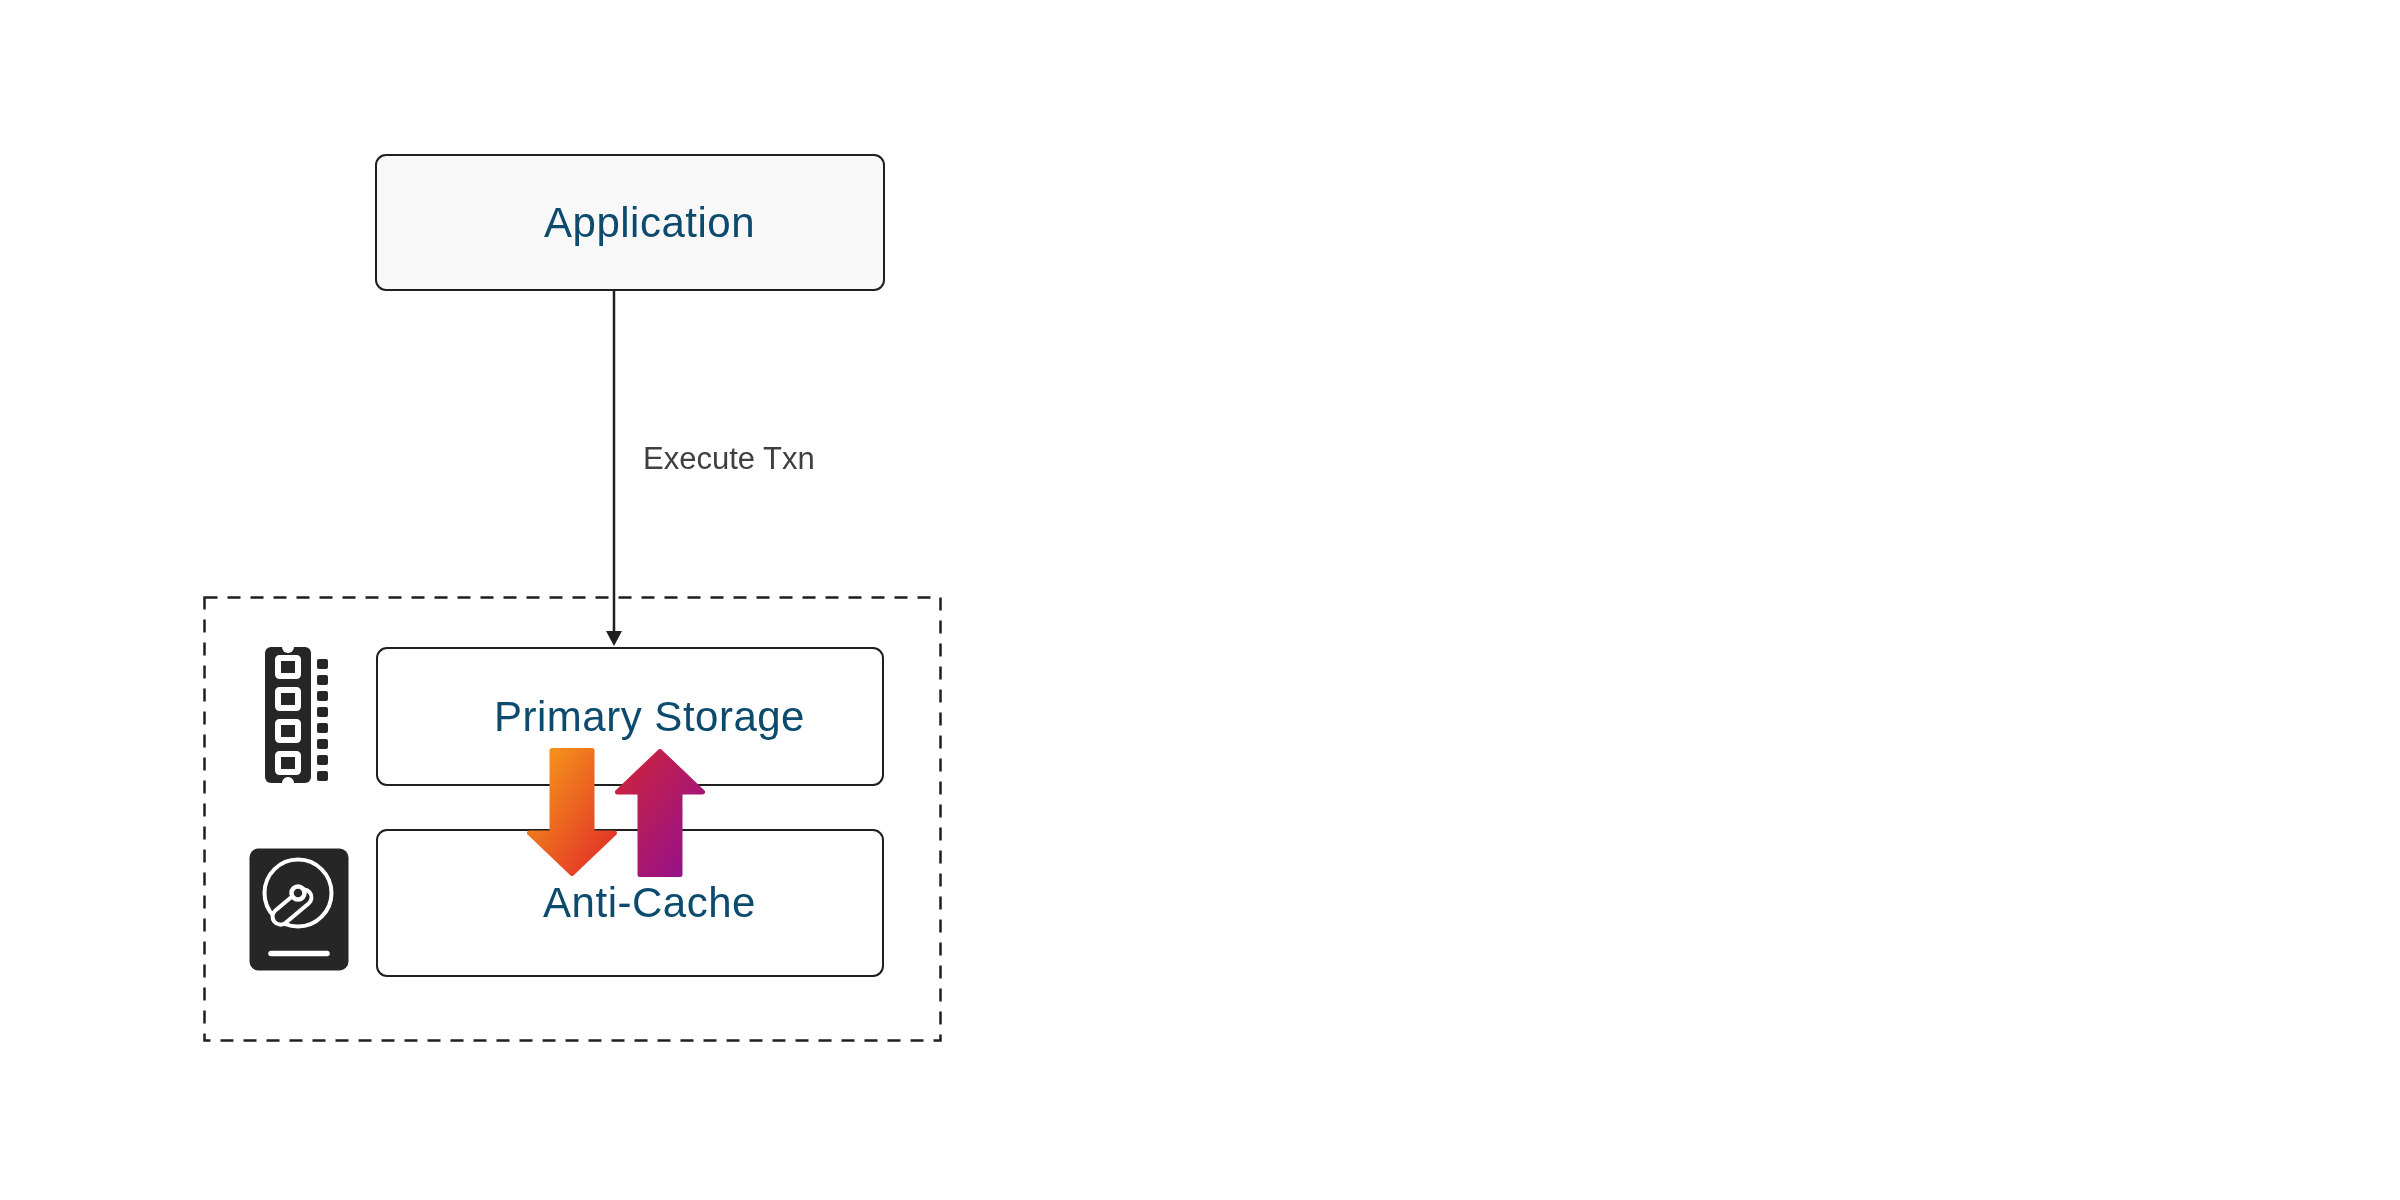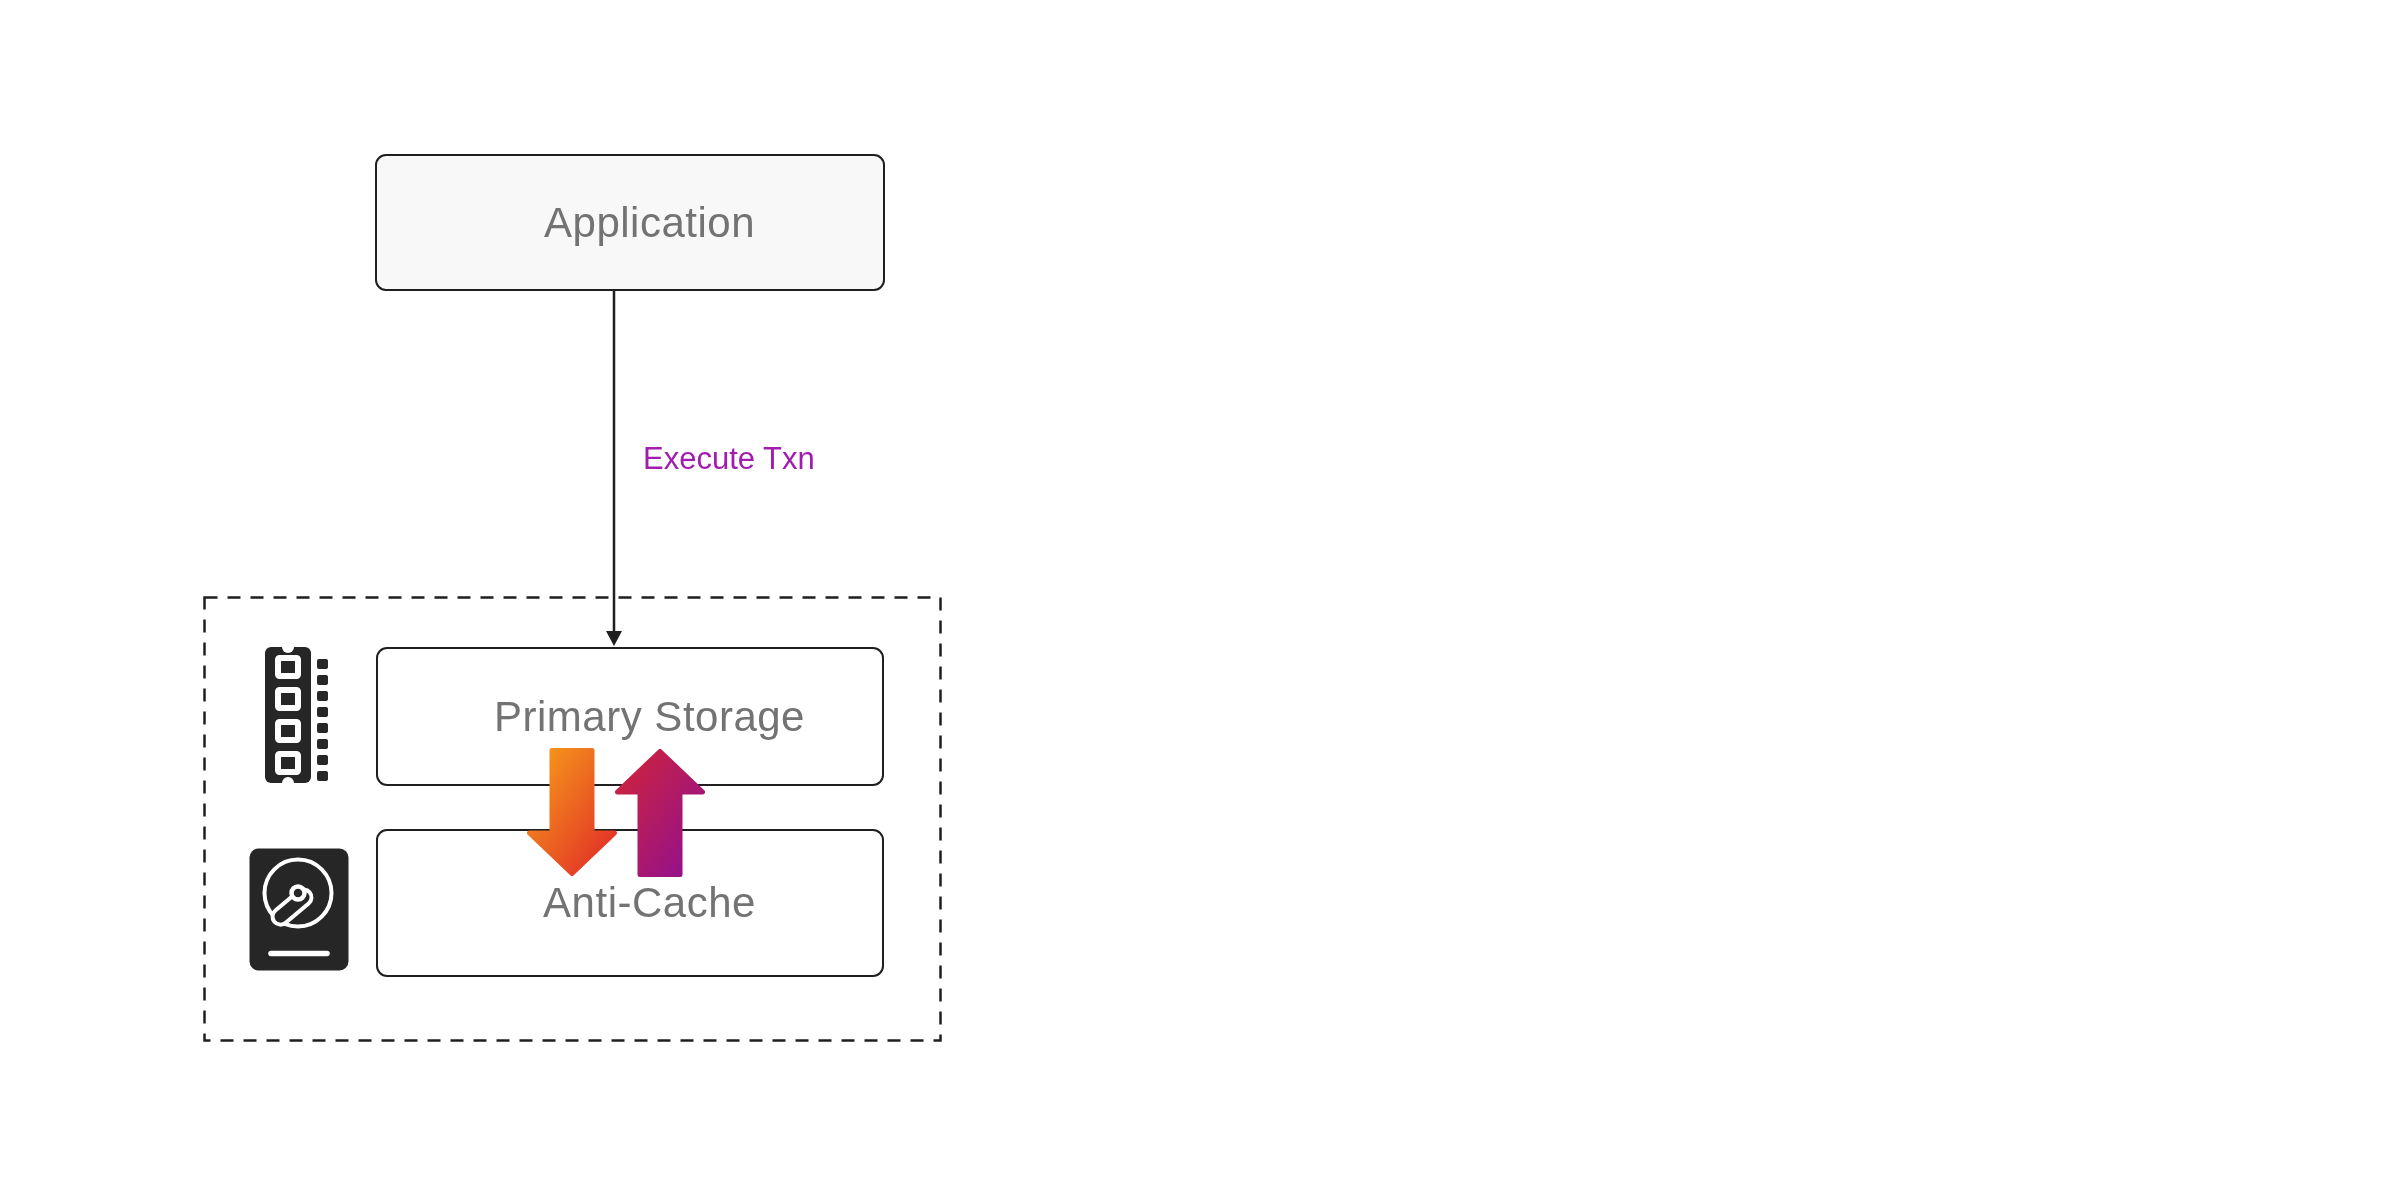--- a/index.html
+++ b/index.html
@@ -13,42 +13,42 @@
   .abs { position: absolute; }
 
   .node {
     box-sizing: border-box;
     border: 2.5px solid #1f1f1f;
     border-radius: 11px;
     display: flex;
     align-items: center;
     justify-content: center;
     font-size: 42px;
-    color: #737373;
+    color: #0c4a6e;
     letter-spacing: 0.5px;
     padding-left: 39px;
   }
   #application-node {
     left: 375px; top: 154px; width: 510px; height: 137px;
     background: #f8f8f8;
   }
   #primary-storage-node {
     left: 376px; top: 647px; width: 508px; height: 139px;
     background: #ffffff; z-index: 2; justify-content: center;
   }
   #anti-cache-node {
     left: 376px; top: 829px; width: 508px; height: 148px;
     background: #ffffff; z-index: 2; text-align: center;
   }
 
   #dashed-container-svg { left: 203px; top: 596px; z-index: 1; }
   #connector-svg       { left: 598px; top: 291px; z-index: 3; }
   #edge-label {
     left: 643px; top: 441px;
-    font-size: 31px; color: #a21caf; z-index: 3;
+    font-size: 31px; color: #404040; z-index: 3;
     white-space: nowrap;
   }
   #ram-icon-svg  { left: 262px; top: 645px; z-index: 2; }
   #disk-icon-svg { left: 249px; top: 848px; z-index: 2; }
   #down-arrow-svg { left: 527px; top: 748px; z-index: 4; }
   #up-arrow-svg   { left: 615px; top: 749px; z-index: 4; }
 </style>
 </head>
 <body>
 

